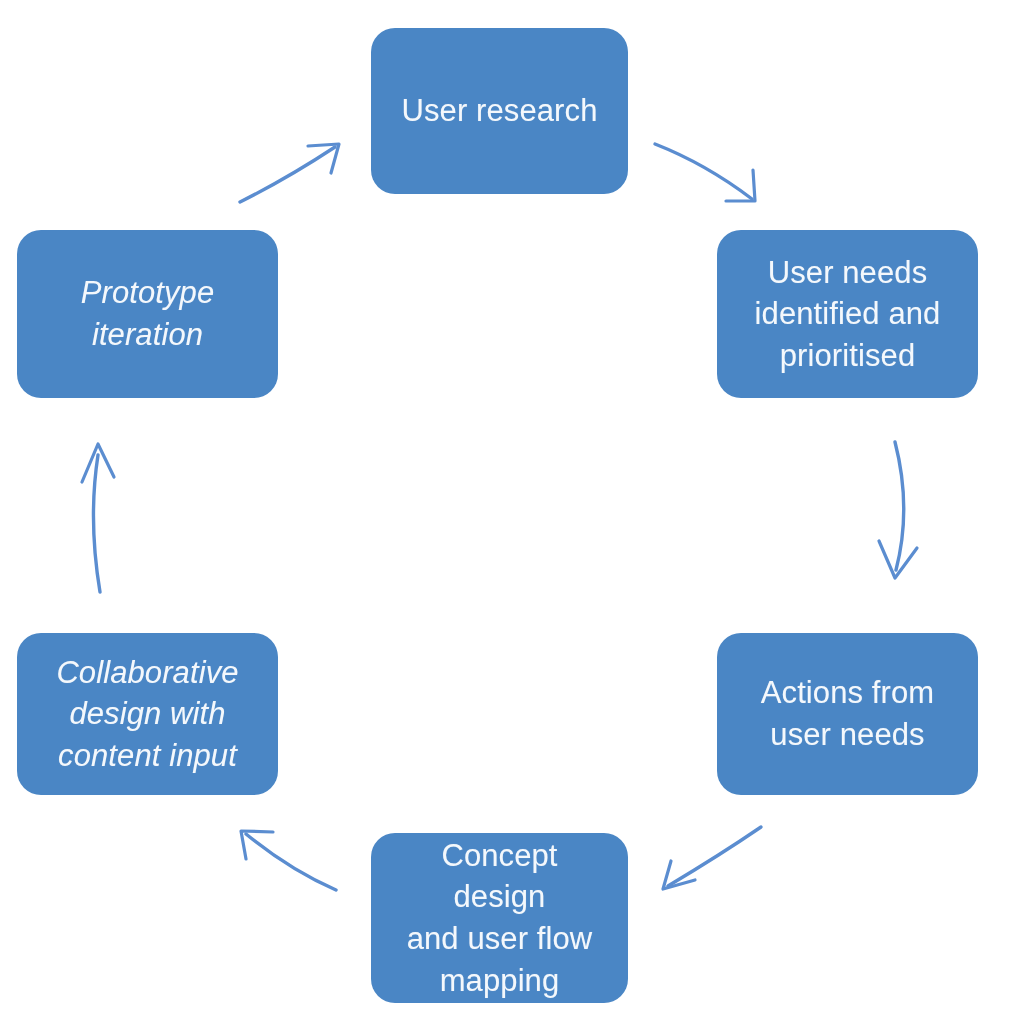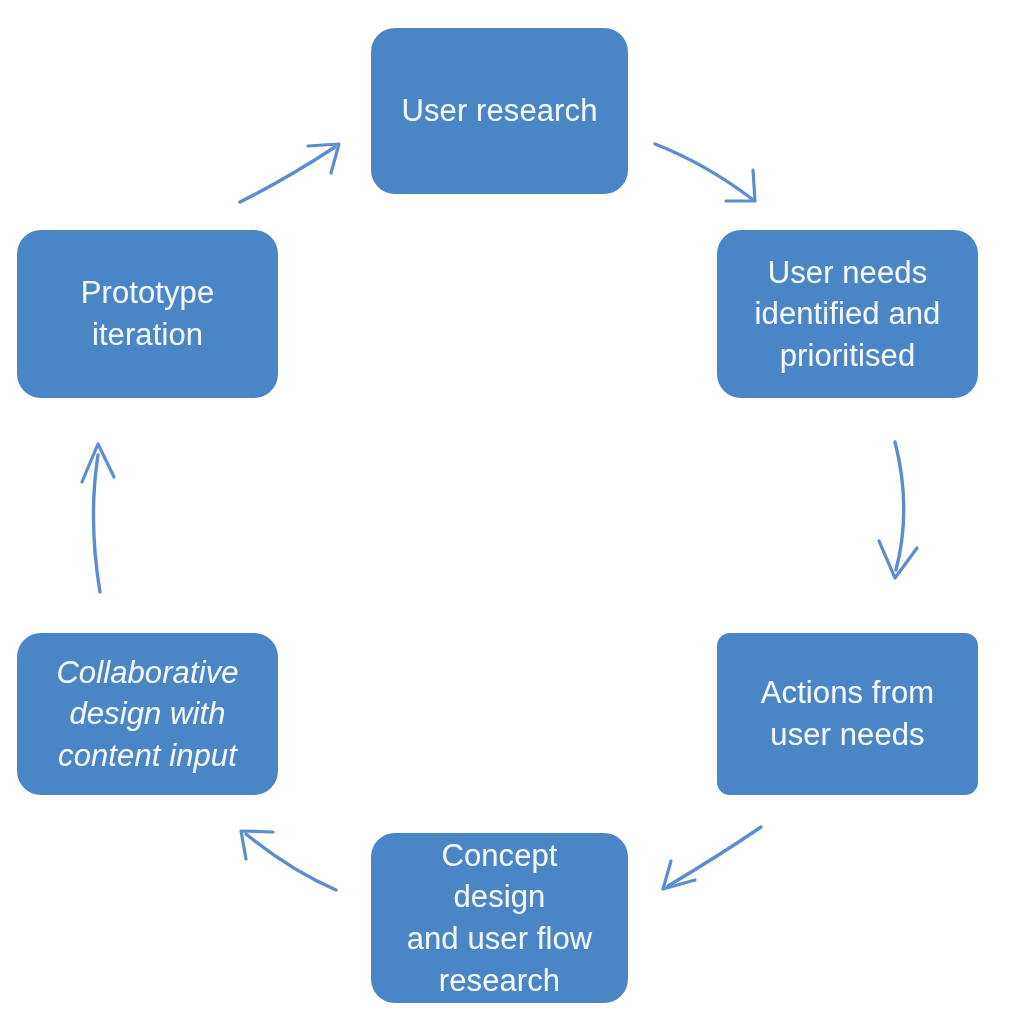--- a/index.html
+++ b/index.html
@@ -43,24 +43,24 @@
     line-height: 1.34;
     font-weight: 400;
     letter-spacing: 0.1px;
     color: #f4f8fc;
     white-space: pre-line;
     text-shadow: 0 0 1px rgba(255,255,255,0.25);
   }
   
   #node-0 { left: 371px; top: 28px;  width: 257px; height: 166px; }
   #node-1 { left: 717px; top: 230px; width: 261px; height: 168px; }
-  #node-2 { left: 717px; top: 633px; width: 261px; height: 162px; border-radius: 13px; }
+  #node-2 { left: 717px; top: 633px; width: 261px; height: 162px; }
   #node-3 { left: 371px; top: 833px; width: 257px; height: 170px; }
   #node-4 { left: 17px;  top: 633px; width: 261px; height: 162px; font-style: italic; }
-  #node-5 { left: 17px;  top: 230px; width: 261px; height: 168px; }
+  #node-5 { left: 17px;  top: 230px; width: 261px; height: 168px; font-style: italic; }
 </style>
 </head>
 <body>
 
 <div id="canvas">
 
   <svg id="arrow-layer" viewBox="0 0 1020 1024">
     <g fill="none" stroke="#5b8dd0" stroke-width="3.4" stroke-linecap="round" stroke-linejoin="round">
 
       <g>
@@ -107,21 +107,21 @@
   </div>
 
   <div class="node" id="node-2">
     <span class="node-label">Actions from
 user needs</span>
   </div>
 
   <div class="node" id="node-3">
     <span class="node-label">Concept design
 and user flow
-research</span>
+mapping</span>
   </div>
 
   <div class="node" id="node-4">
     <span class="node-label">Collaborative
 design with
 content input</span>
   </div>
 
   <div class="node" id="node-5">
     <span class="node-label">Prototype

